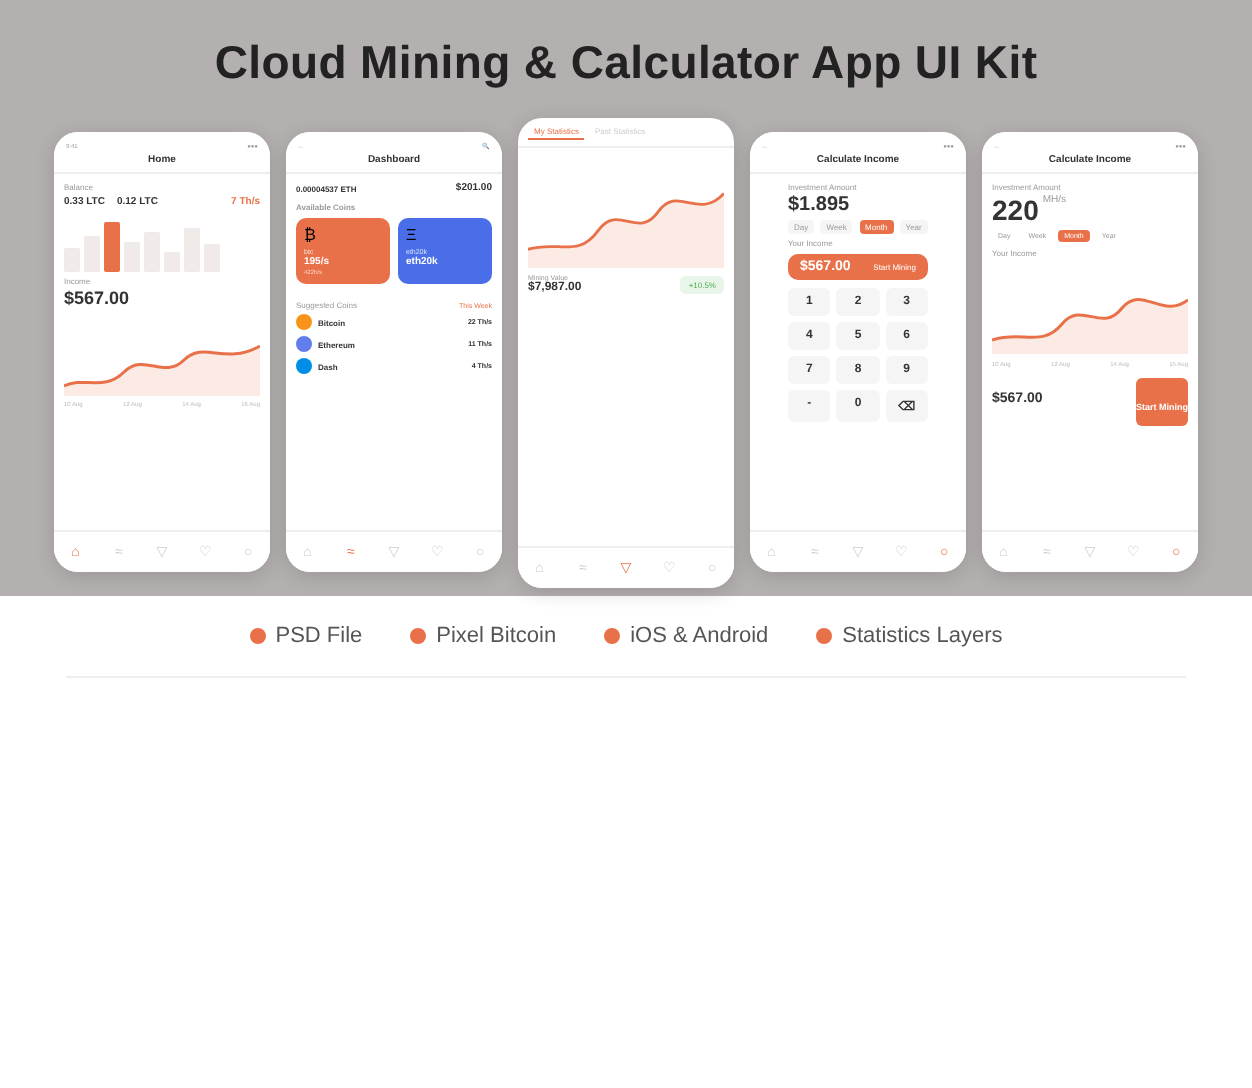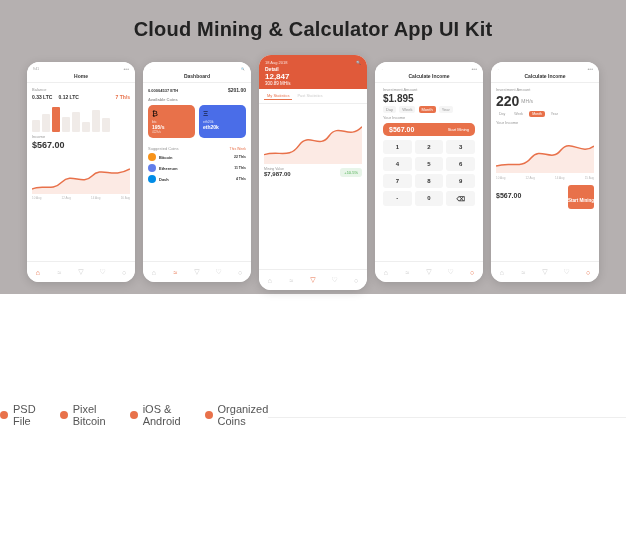--- a/index.html
+++ b/index.html
@@ -19,21 +19,21 @@
       flex-direction: column;
       align-items: center;
     }
 
     .title-section {
       padding: 18px 0 14px 0;
       text-align: center;
     }
 
     .title-section h1 {
-      font-size: 20px;
+      font-size: 23px;
       font-weight: 600;
       color: #222;
       letter-spacing: 0.2px;
     }
 
     .phones-section {
       display: flex;
       flex-direction: row;
       gap: 8px;
       justify-content: center;
@@ -142,21 +142,21 @@
     .p3-speed { font-size: 4.5px; color: #fff; }
     .p3-tabs { display: flex; gap: 2px; padding: 3px 5px; border-bottom: 0.5px solid #eee; }
     .p3-tab { font-size: 4px; color: #ccc; padding: 1px 3px; }
     .p3-tab.active { color: #e8714a; border-bottom: 1px solid #e8714a; }
     .p3-chart { height: 60px; position: relative; padding: 4px 5px 0; }
     .p3-content { padding: 3px 5px; }
     .p3-mining-value { font-size: 6px; font-weight: 700; color: #333; }
     .p3-mining-label { font-size: 3.5px; color: #999; }
 
     
-    .p4-content { padding: 4px 8px; }
+    .p4-content { padding: 4px 19px; }
     .p4-label { font-size: 4px; color: #999; margin-bottom: 1px; }
     .p4-amount { font-size: 10px; font-weight: 700; color: #333; margin-bottom: 3px; }
     .p4-calc-display { background: #e8714a; border-radius: 5px; padding: 3px 6px; margin: 3px 0; }
     .p4-calc-val { font-size: 7px; color: #fff; font-weight: 700; }
     .p4-start { font-size: 4px; color: #fff; }
     .p4-keypad { display: grid; grid-template-columns: repeat(3, 1fr); gap: 3px; margin-top: 4px; }
     .p4-key { background: #f5f5f5; border-radius: 3px; text-align: center; padding: 4px 0; font-size: 6px; color: #333; font-weight: 600; }
 
     
     .p5-content { padding: 4px 5px; }
@@ -172,21 +172,21 @@
     .p5-start-btn { background: #e8714a; border-radius: 3px; padding: 3px 0; text-align: center; margin-top: 3px; }
     .p5-start-txt { font-size: 4.5px; color: #fff; font-weight: 600; }
 
     
     .bottom-section {
       background: #fff;
       width: 626px;
       margin-top: 12px;
       padding: 14px 0 10px;
       display: flex;
-      flex-direction: row;
+      flex-direction: column;
       align-items: center;
       flex: 1;
     }
 
     .features-row {
       display: flex;
       gap: 24px;
       justify-content: center;
       align-items: center;
       margin-bottom: 12px;
@@ -350,29 +350,20 @@
       <div class="p1-bottom-nav">
         <div class="nav-dot">⌂</div>
         <div class="nav-dot active">≈</div>
         <div class="nav-dot">▽</div>
         <div class="nav-dot">♡</div>
         <div class="nav-dot">○</div>
       </div>
     </div>
 
     <div class="phone-frame phone-3">
-      <div class="p3-header">
-        <div style="display:flex; justify-content:space-between; align-items:center; margin-bottom:1px;">
-          <span style="font-size:4px; color:rgba(255,255,255,0.8);">18 Aug 2018</span>
-          <span style="font-size:4px; color:#fff;">🔍</span>
-        </div>
-        <div class="p3-header-title">Detail</div>
-        <div class="p3-header-val">12,847</div>
-        <div class="p3-speed">300.89 MH/s</div>
-      </div>
       <div class="p3-tabs">
         <span class="p3-tab active">My Statistics</span>
         <span class="p3-tab">Past Statistics</span>
       </div>
 
       <div class="p3-chart">
         <svg class="chart-svg" viewBox="0 0 98 60" preserveAspectRatio="none">
           <path class="area-fill" d="M0,50 C15,45 25,55 35,40 C45,25 55,45 65,30 C75,15 85,35 98,20 L98,60 L0,60 Z"></path>
           <path class="area-stroke" d="M0,50 C15,45 25,55 35,40 C45,25 55,45 65,30 C75,15 85,35 98,20"></path>
         </svg>
@@ -446,21 +437,21 @@
     <div class="phone-frame phone-5">
       <div class="phone-header">
         <div class="phone-status">
           <span>←</span>
           <span>●●●</span>
         </div>
         <div class="phone-title">Calculate Income</div>
       </div>
       <div class="p5-content">
         <div class="p5-label">Investment Amount</div>
-        <div style="display:flex; align-items:center;">
+        <div style="display:flex; align-items:flex-start;">
           <span class="p5-amount">220</span>
           <span class="p5-unit">MH/s</span>
         </div>
         <div class="p5-period">
           <span class="p5-period-item">Day</span>
           <span class="p5-period-item">Week</span>
           <span class="p5-period-item active">Month</span>
           <span class="p5-period-item">Year</span>
         </div>
         <div class="p5-income-label">Your Income</div>
@@ -504,19 +495,19 @@
       <div class="feature-item">
         <div class="feature-dot" style="background:#e8714a;"></div>
         <span class="feature-label">Pixel Bitcoin</span>
       </div>
       <div class="feature-item">
         <div class="feature-dot" style="background:#e8714a;"></div>
         <span class="feature-label">iOS &amp; Android</span>
       </div>
       <div class="feature-item">
         <div class="feature-dot" style="background:#e8714a;"></div>
-        <span class="feature-label">Organized Coins</span>
+        <span class="feature-label">Statistics Layers</span>
       </div>
     </div>
     <div class="divider"></div>
   </div>
 
 </div>
 
 </body></html>

